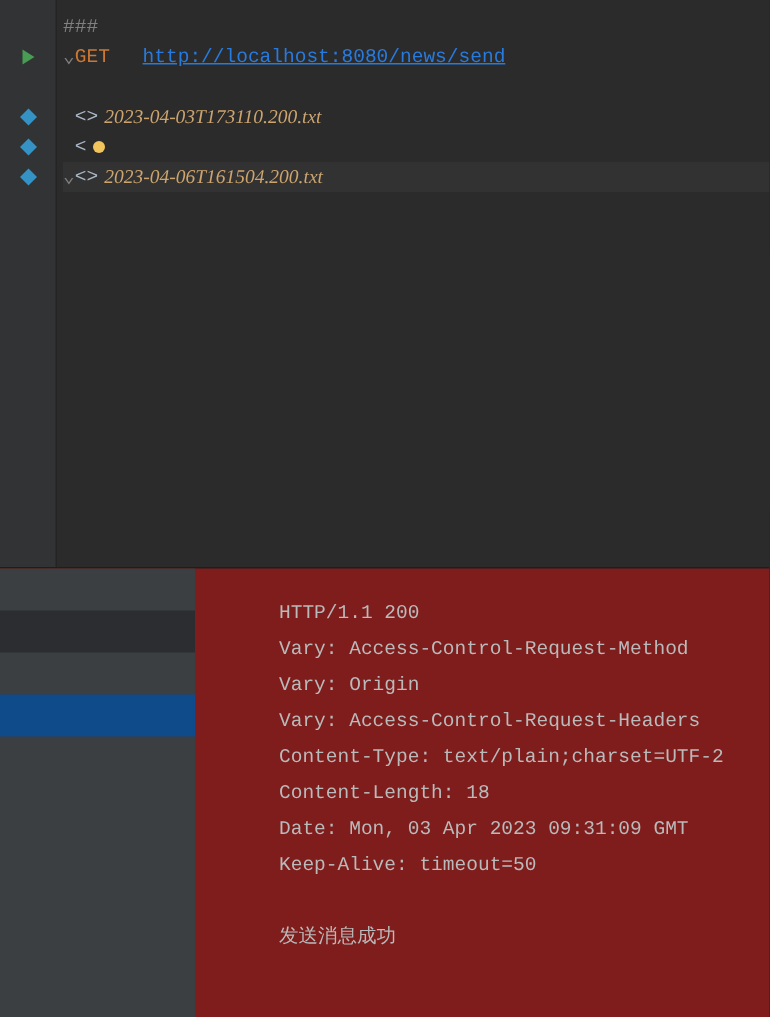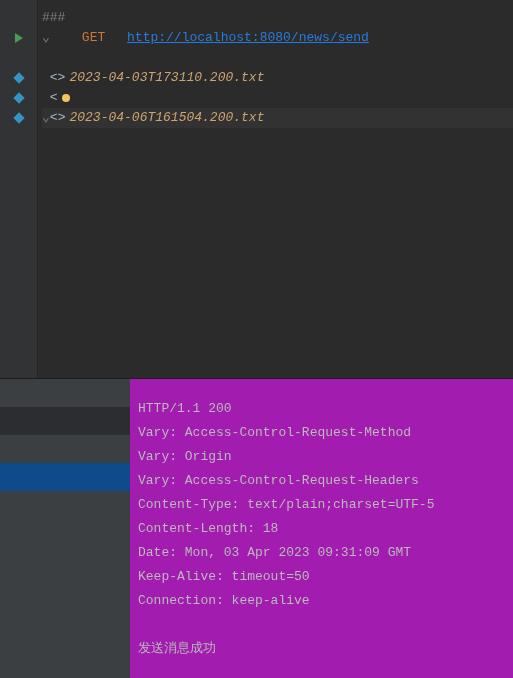--- a/index.html
+++ b/index.html
@@ -39,31 +39,32 @@
     line-height: 20px;
     padding-left: 4px;
   }
   .code-line {
     height: 20px;
     display: flex;
     align-items: center;
     white-space: pre;
   }
   .token-gray { color: #808080; }
-  .token-method { color: #cc7832; margin-left: 32px; }
+  .token-method { color: #cc7832; }
   .token-url { color: #287bde; text-decoration: underline; margin-left: 14px; }
-  .token-file { color: #cca46e; font-style: italic; }
+  .token-file { color: #cca46e; font-style: italic; font-family: Liberation Serif, serif; }
   .highlight-line { background: #323232; }
   .angle { color: #a9b7c6; margin-right: 4px; }
   .fold-mark { color: #808080; }
   .bottom-panel {
     flex: 1;
     display: flex;
-    background: #a21caf;
+    background: #7f1d1d;
     border-top: 1px solid #1e1e1e;
+    gap: 48px;
   }
   .side-col {
     width: 130px;
     background: #3c3f41;
     flex-shrink: 0;
   }
   .side-slot { height: 28px; }
   .side-stripe1 { background: #2b2d30; }
   .side-stripe2 { background: #0f4a8a; }
   .response-body {
@@ -139,21 +140,20 @@
     <div class="side-slot"></div>
     <div class="side-slot side-stripe1"></div>
     <div class="side-slot"></div>
     <div class="side-slot side-stripe2"></div>
   </div>
   <div class="response-body">
     <div class="response-line">HTTP/1.1 200</div>
     <div class="response-line">Vary: Access-Control-Request-Method</div>
     <div class="response-line">Vary: Origin</div>
     <div class="response-line">Vary: Access-Control-Request-Headers</div>
-    <div class="response-line">Content-Type: text/plain;charset=UTF-5</div>
+    <div class="response-line">Content-Type: text/plain;charset=UTF-2</div>
     <div class="response-line">Content-Length: 18</div>
     <div class="response-line">Date: Mon, 03 Apr 2023 09:31:09 GMT</div>
     <div class="response-line">Keep-Alive: timeout=50</div>
-    <div class="response-line">Connection: keep-alive</div>
     <div class="response-gap"></div>
     <div class="response-line">发送消息成功</div>
   </div>
 </div>
 
 </body></html>

